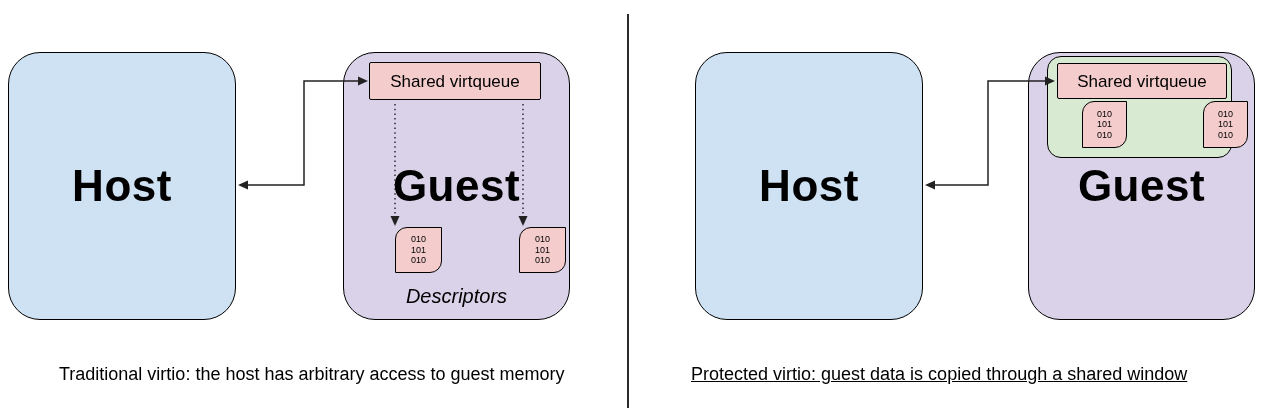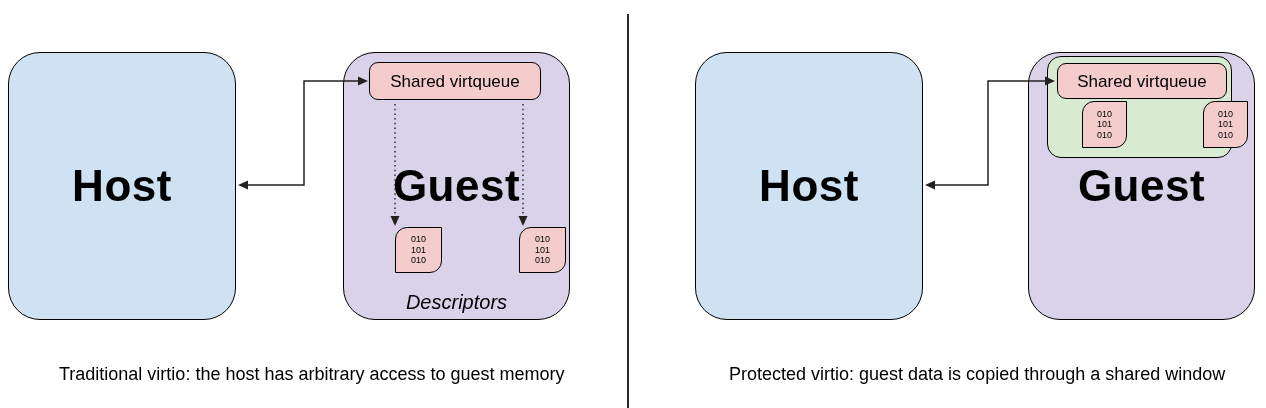--- a/index.html
+++ b/index.html
@@ -8,37 +8,37 @@
     width:1266px;height:408px;
     background:#ffffff;
     font-family:"Liberation Sans", sans-serif;
     color:#000;
     overflow:hidden;
   }
   .box{position:absolute;box-sizing:border-box;border:1.5px solid #000;}
   .host{background:#cfe2f3;border-radius:32px;}
   .guest{background:#d9d2e9;border-radius:32px;}
   .vq{
-    background:#f4cccc;border-radius:9px;
+    background:#f4cccc;border-radius:2px;
     display:flex;align-items:center;justify-content:center;
     font-size:17px;line-height:1;
   }
   .window{background:#d9ead3;border-radius:14px;}
   .desc{
     background:#f4cccc;border-radius:12px 0 12px 0;
     display:flex;flex-direction:column;align-items:center;justify-content:center;
     font-size:9px;line-height:10.5px;margin-left:25px;
   }
   .big-label{
     position:absolute;text-align:center;
     font-size:44px;font-weight:bold;line-height:46px;
     letter-spacing:0.5px;
   }
   .descriptors-label{
-    position:absolute;left:343px;top:291px;width:227px;
+    position:absolute;left:343px;top:285px;width:227px;
     text-align:center;font-style:italic;font-size:20px;line-height:23px;
   }
   .caption{
     position:absolute;font-size:18px;line-height:22px;white-space:nowrap;
   }
   .divider{
     position:absolute;left:627px;top:14px;width:2px;height:394px;background:#2b2b2b;
   }
   .overlay{position:absolute;left:0;top:0;width:1266px;height:408px;pointer-events:none;}
 
@@ -54,21 +54,21 @@
 
   
   #host-r{left:695px;top:52px;width:228px;height:268px;}
   #guest-r{left:1028px;top:52px;width:227px;height:268px;}
   #window-r{left:1047px;top:56px;width:185px;height:102px;}
   #vq-r{left:1057px;top:63px;width:170px;height:36px;}
   #desc-r1{left:1057px;top:101px;width:45px;height:47px;}
   #desc-r2{left:1178px;top:101px;width:45px;height:47px;}
   #host-label-r{left:695px;top:163px;width:228px;}
   #guest-label-r{left:1028px;top:163px;width:227px;}
-  #caption-r{left:729px;top:363px;}
+  #caption-r{left:691px;top:363px;text-decoration:underline;}
 </style>
 </head>
 <body>
 
 <div class="canvas">
 
   <section>
     <div class="box host" id="host-l"></div>
     <div class="box guest" id="guest-l"></div>
 

